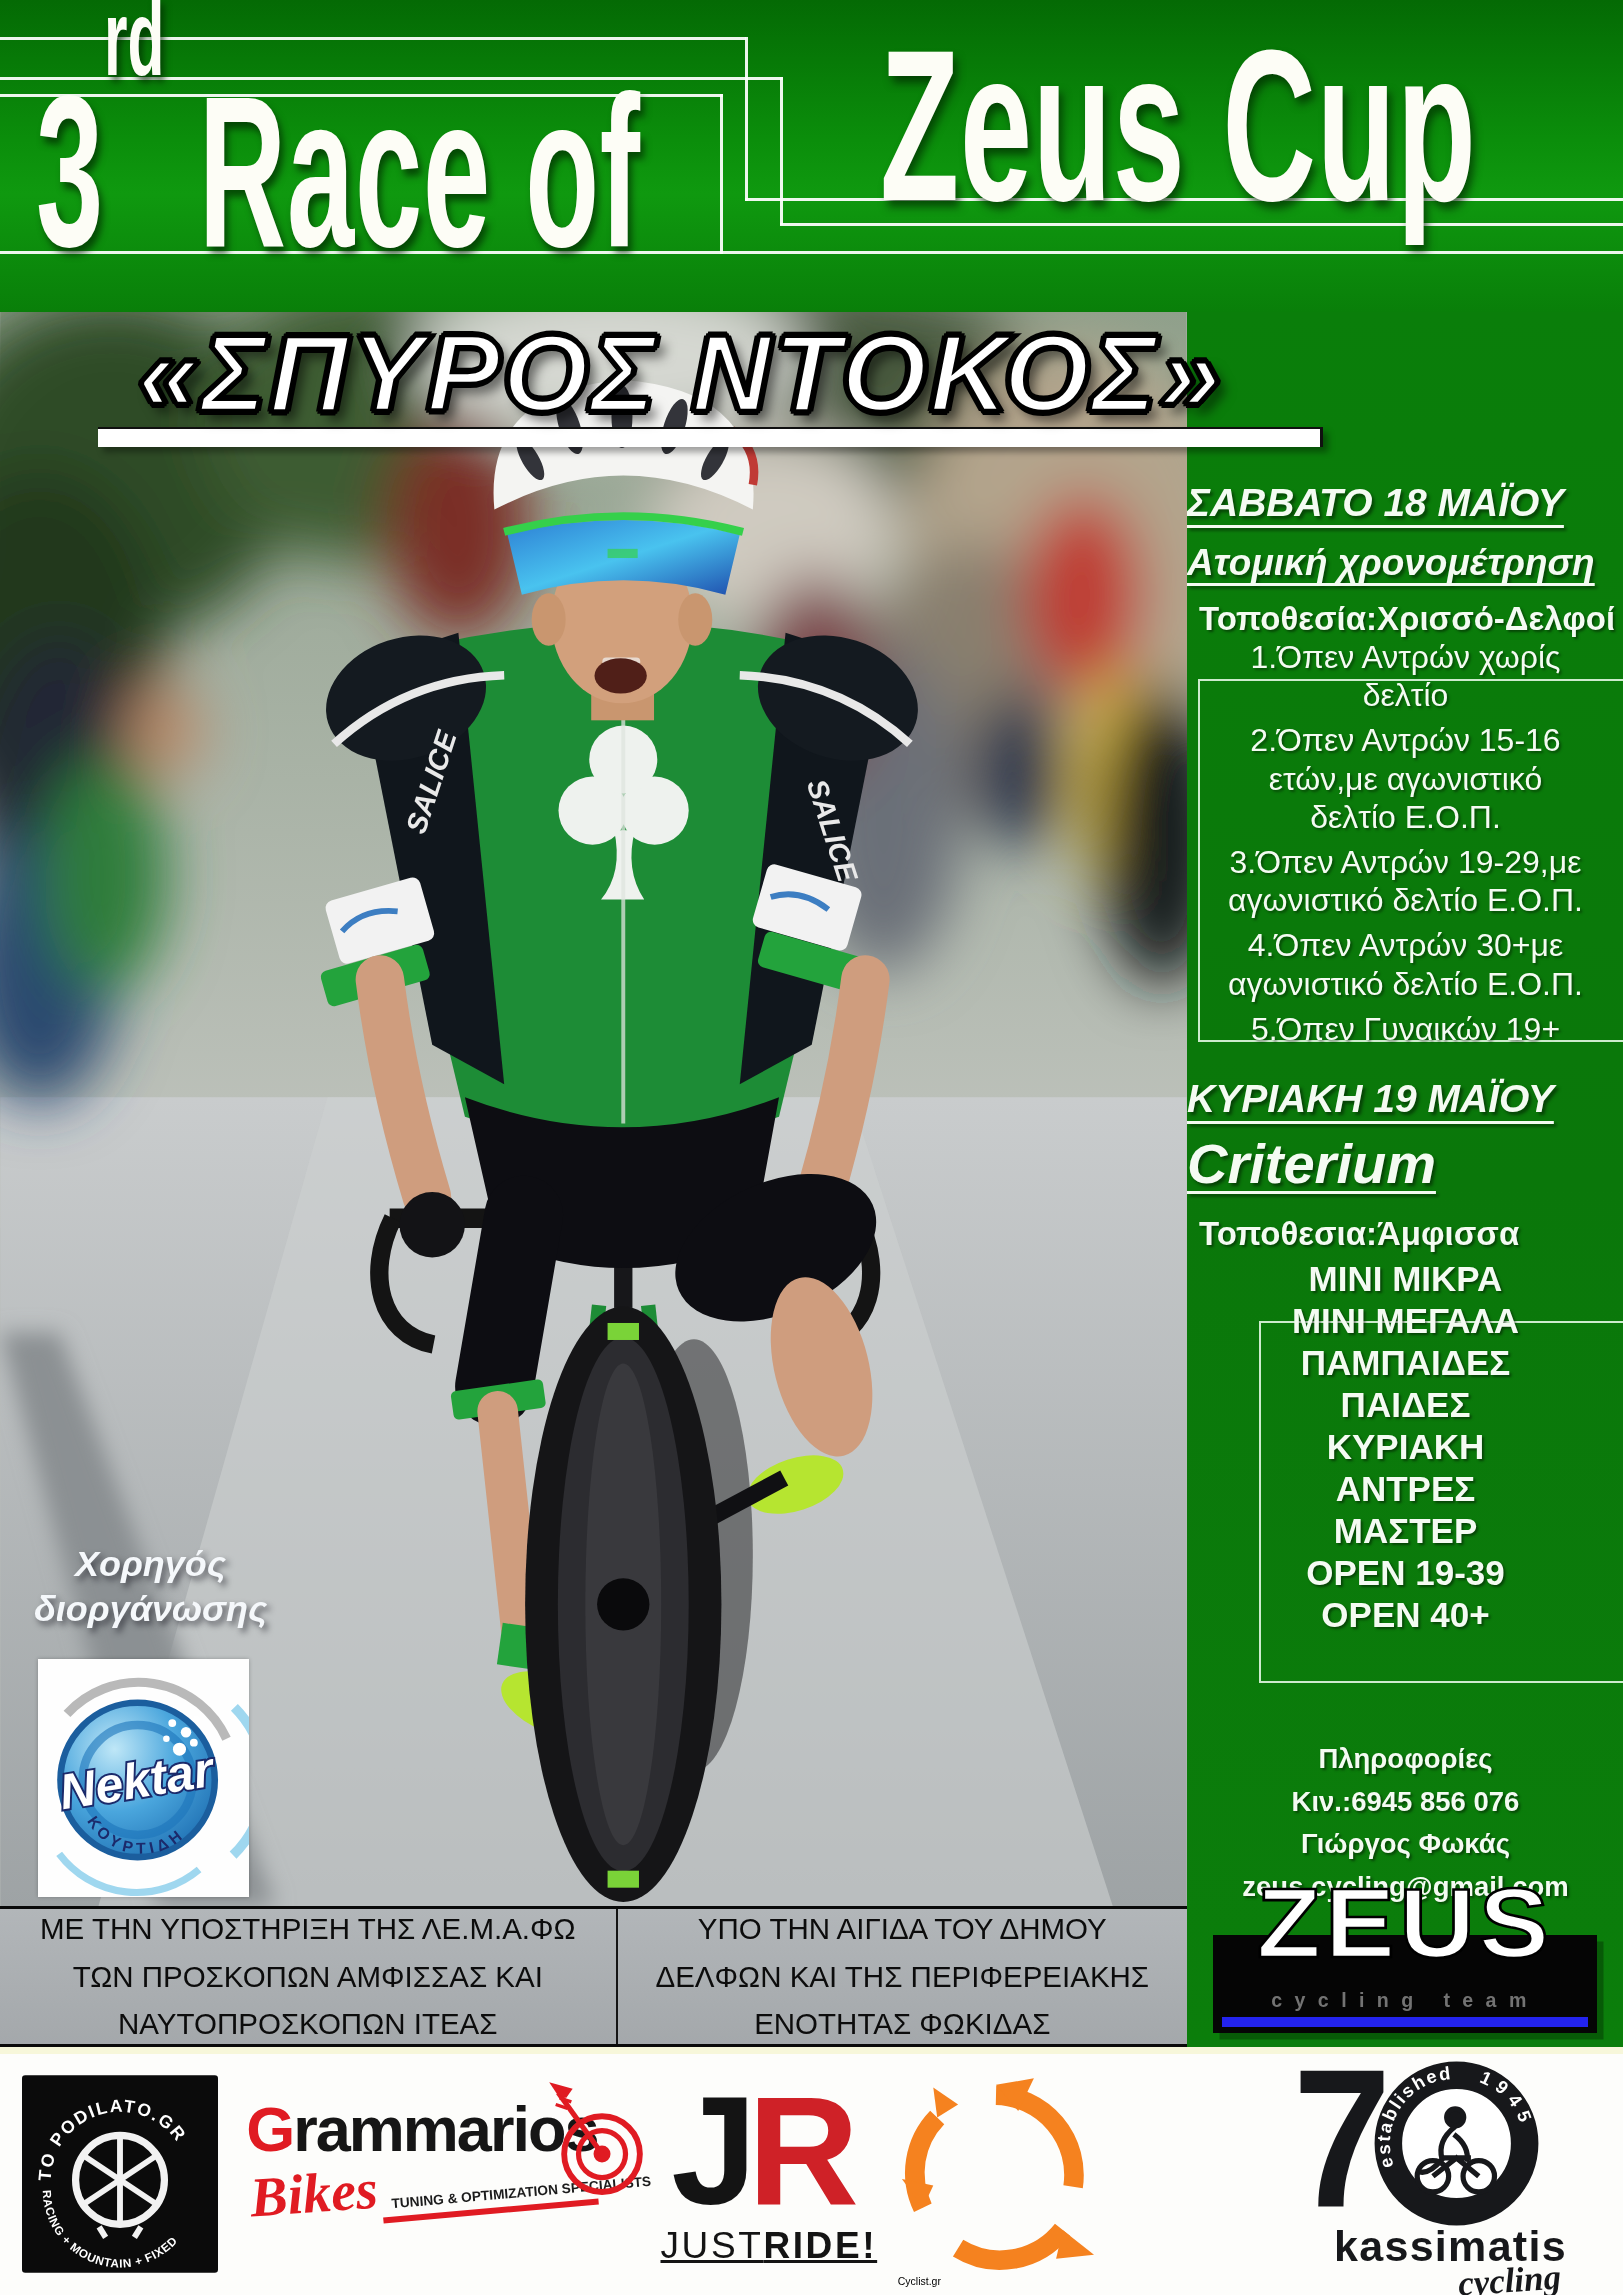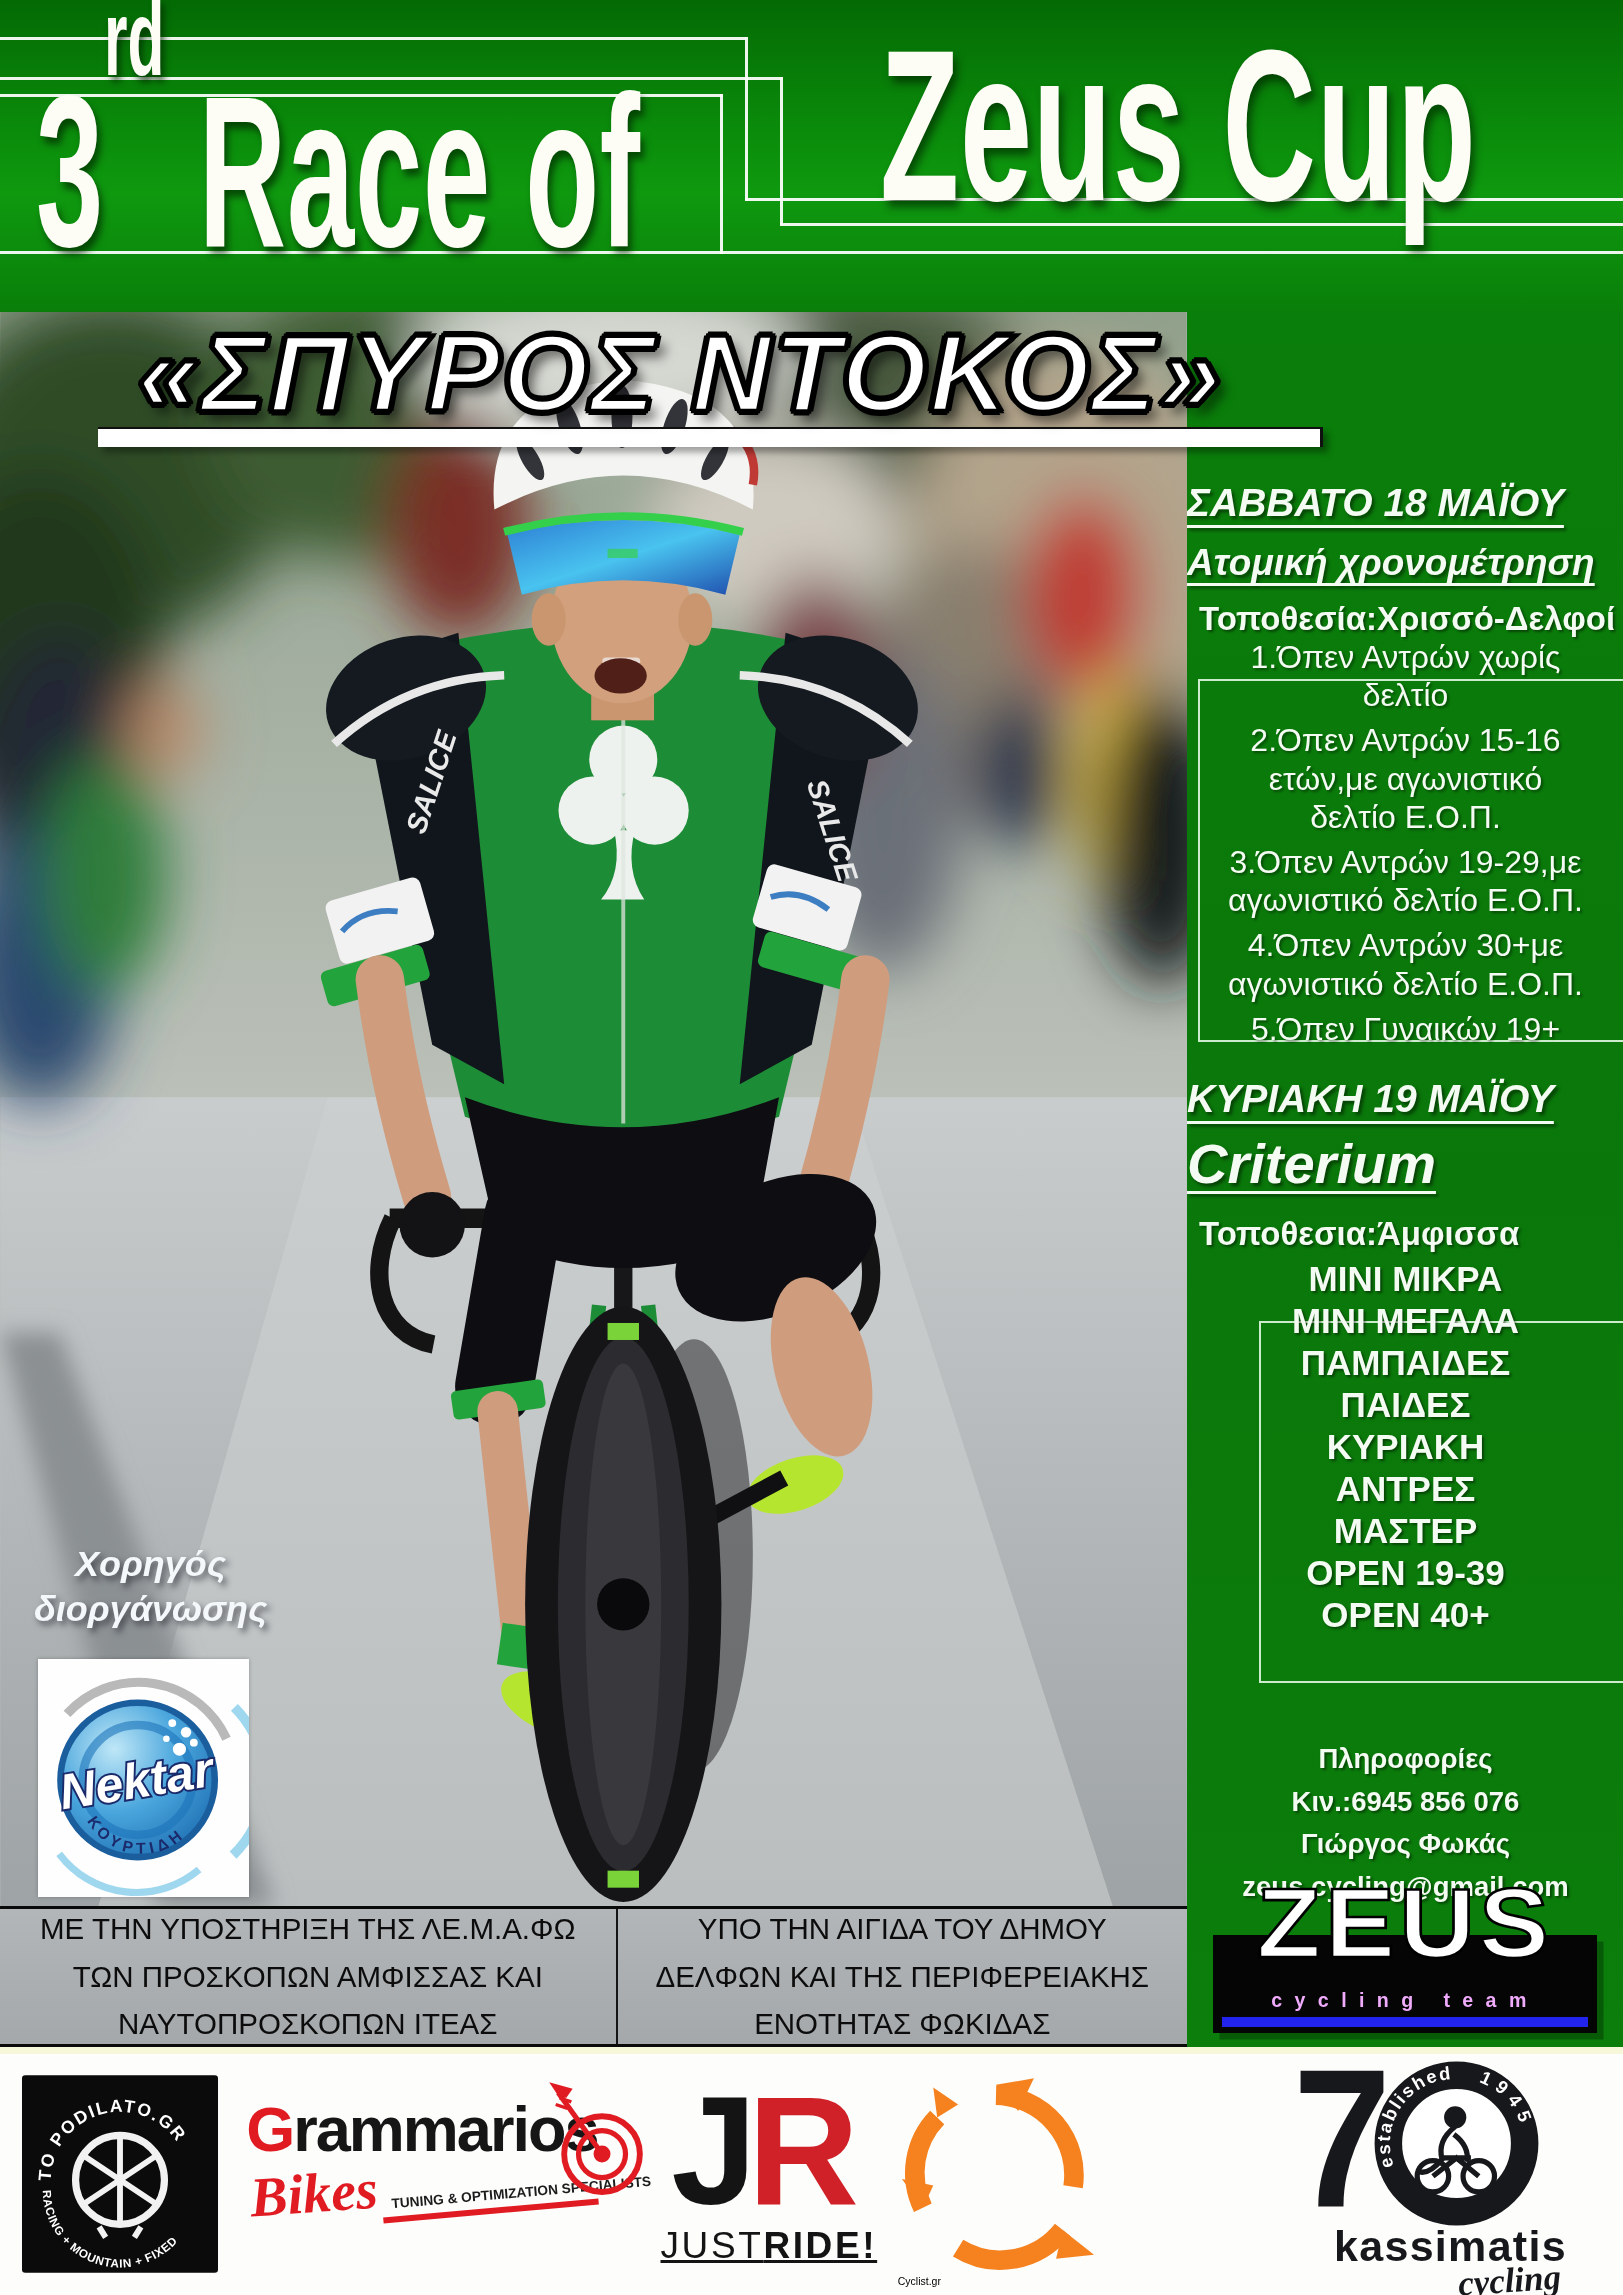--- a/index.html
+++ b/index.html
@@ -55,21 +55,21 @@
   .cat-list { position:absolute; left:0; top:946px; width:437px; text-align:center; z-index:2; }
   .cat-list .cat { font-size:35px; font-weight:bold; line-height:42px; text-shadow:2px 2px 2.6px rgba(0,0,0,.45); }
   .info { position:absolute; left:0; top:1426px; width:437px; text-align:center; z-index:2;
     font-size:27.5px; font-weight:bold; line-height:1.55; text-shadow:2px 2px 2.6px rgba(0,0,0,.45); }
   .zeus-box { position:absolute; left:26px; top:1623px; width:384px; height:98px; background:#050505;
     box-shadow:6.5px 6.5px 0 rgba(0,0,0,.28); z-index:2; }
   .zeus-name { position:absolute; left:0; top:-62px; width:384px; text-align:center;
     font-size:99px; font-weight:bold; line-height:1; color:#fff; letter-spacing:3.9px;
     -webkit-text-stroke:2.6px #000; transform:scaleX(1.06); }
   .zeus-ct { position:absolute; bottom:21px; width:384px; text-align:center; font-size:19.6px; font-weight:bold;
-    color:#f0abfc; letter-spacing:12.4px; }
+    color:#737373; letter-spacing:12.4px; }
   .zeus-stripe { position:absolute; bottom:6.5px; left:9.2px; right:9.2px; height:9.8px; background:#2323EE; }
 
   
   .support { position:absolute; left:0; top:1906px; width:1187px; height:141px; display:flex; z-index:3;
     border-top:3.3px solid #0a0a0a; border-bottom:3.3px solid #0a0a0a;
     background:linear-gradient(180deg,#b2b6b9 0%,#a4a8ab 100%); }
   .support .cell { display:flex; flex-direction:column; justify-content:center; text-align:center;
     color:#0c0c0c; font-size:29.5px; line-height:1.62; padding:0 26px; }
   .support .cell-l { width:640px; border-right:2.6px solid #151515; }
   .support .cell-r { width:590px; }

